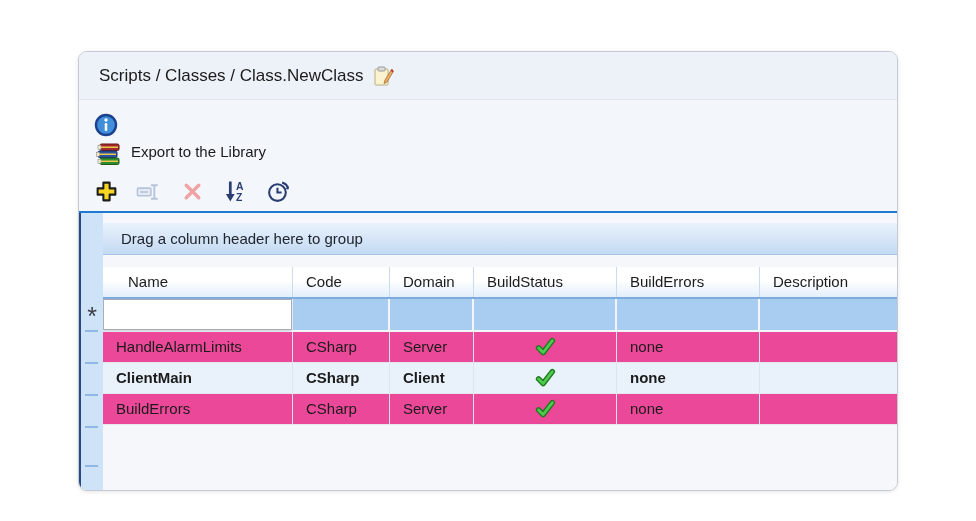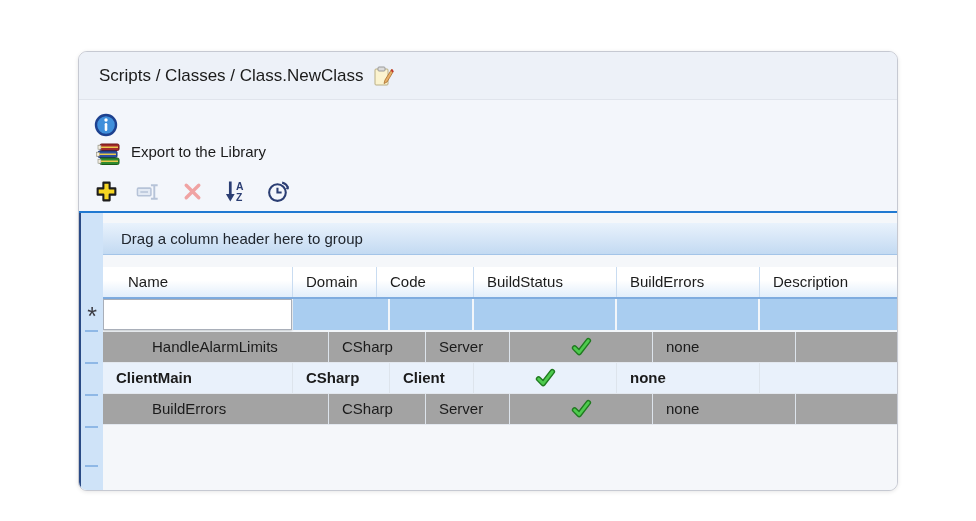--- a/index.html
+++ b/index.html
@@ -48,21 +48,21 @@
   .c-desc{flex:1;min-width:0;}
 
   .new-row{height:33px;flex:0 0 33px;display:flex;border-bottom:2px solid #f2f6fa;}
   .new-cell{background:#a9cdf0;border-right:2px solid #f2f6fa;}
   .new-cell:last-child{border-right:none;}
   .new-name-cell{background:#f2f6fa;padding:0;}
   .new-name-input{width:189px;height:31px;border:1px solid #a9afb9;background:#ffffff;
     box-shadow:0 1px 2px rgba(0,0,0,.18);outline:none;font:15px "Liberation Sans",sans-serif;padding:0 8px;}
 
   .grid-row{height:31px;flex:0 0 31px;display:flex;border-bottom:1px solid #e3e8ef;}
-  .row-a{background:#a3a3a3;padding-left:36px;}
+  .row-a{background:#ec4899;}
   .row-b{background:#e9f1fb;font-weight:bold;}
   .cell{font-size:15px;line-height:30px;padding-left:13px;border-right:1px solid #dde4ec;
     white-space:nowrap;overflow:hidden;}
   .cell:last-child{border-right:none;}
   .cell-center{display:flex;align-items:center;justify-content:center;padding-left:0;}
   .grid-filler{flex:1;}
   svg{display:block;}
 </style>
 </head>
 <body>
@@ -159,22 +159,22 @@
         <div class="dash" style="top:213px"></div>
         <div class="dash" style="top:252px"></div>
       </div>
 
       <div class="grid-main">
 
         <div class="group-panel">Drag a column header here to group</div>
 
         <div class="header-row">
           <div class="hcell c-name">Name</div>
+          <div class="hcell c-code">Code</div>
           <div class="hcell c-domain">Domain</div>
-          <div class="hcell c-code">Code</div>
           <div class="hcell c-status">BuildStatus</div>
           <div class="hcell c-errors">BuildErrors</div>
           <div class="hcell c-desc">Description</div>
         </div>
 
         <div class="new-row">
           <div class="new-cell new-name-cell c-name">
             <input class="new-name-input" type="text" style="">
           </div>
           <div class="new-cell c-code"></div>

